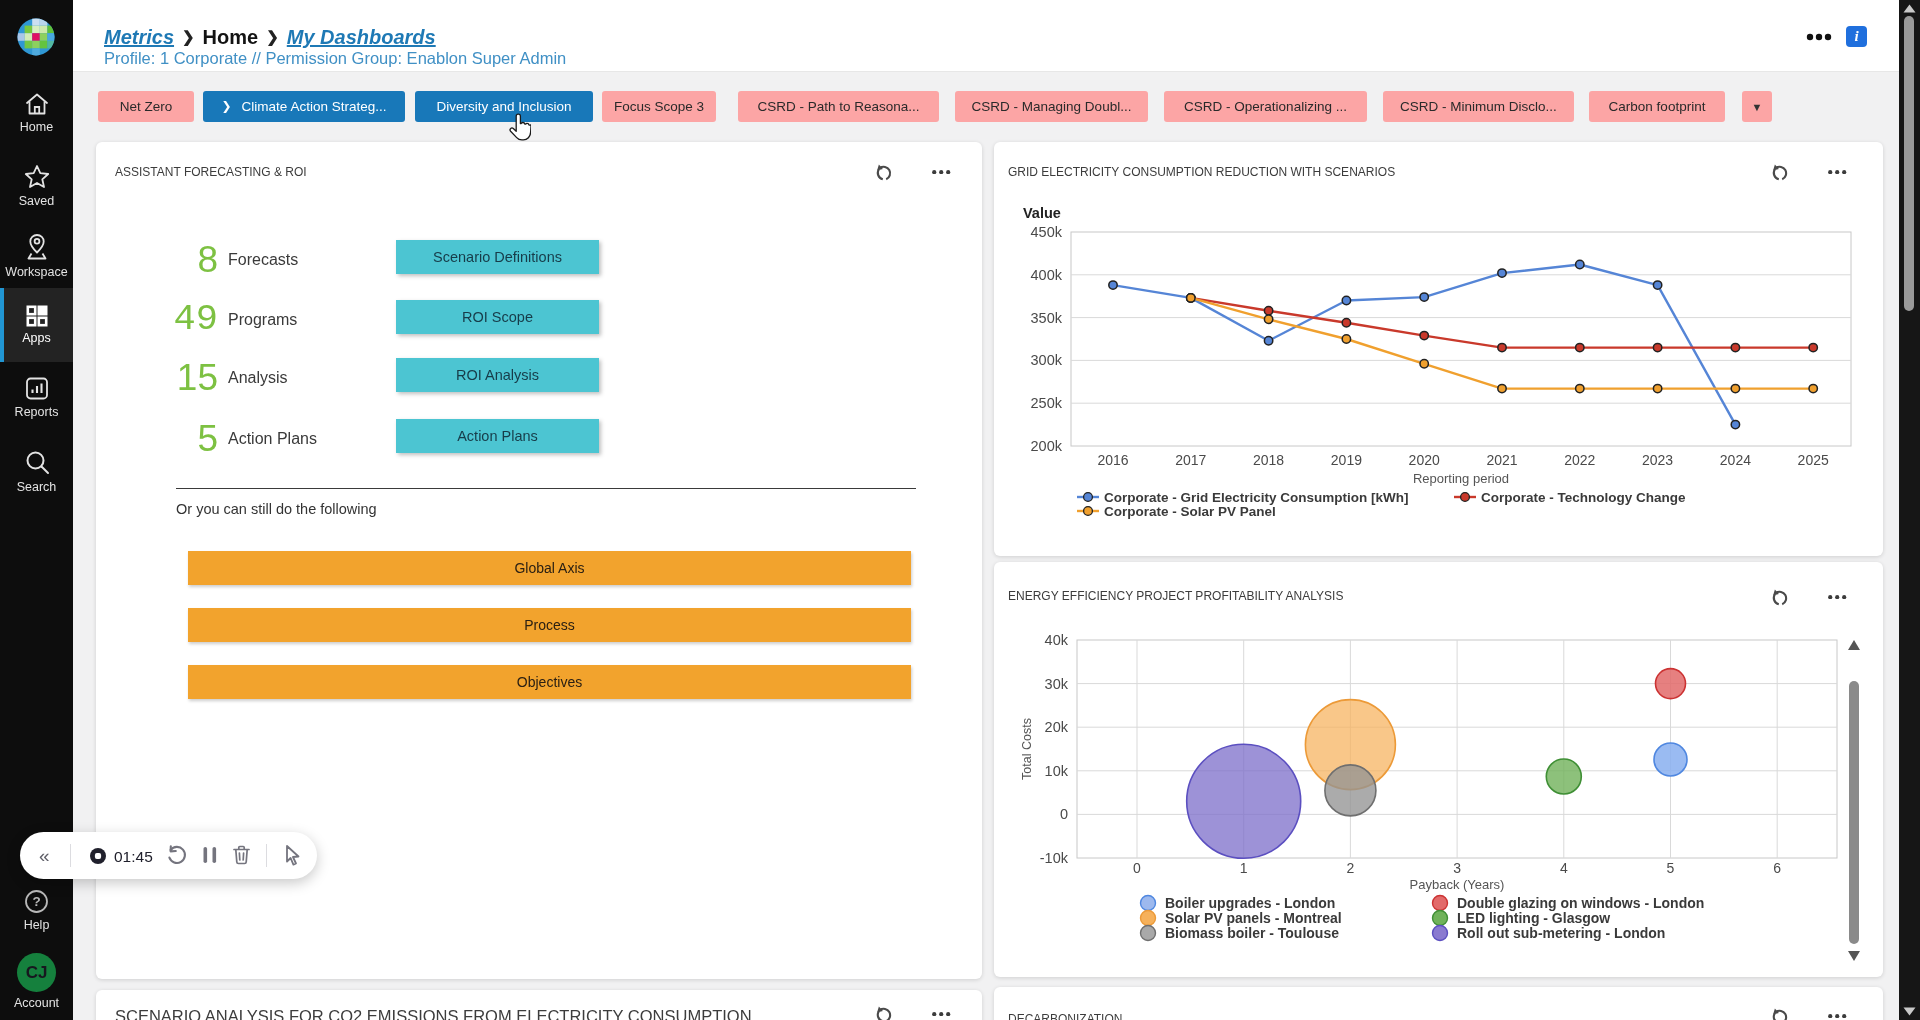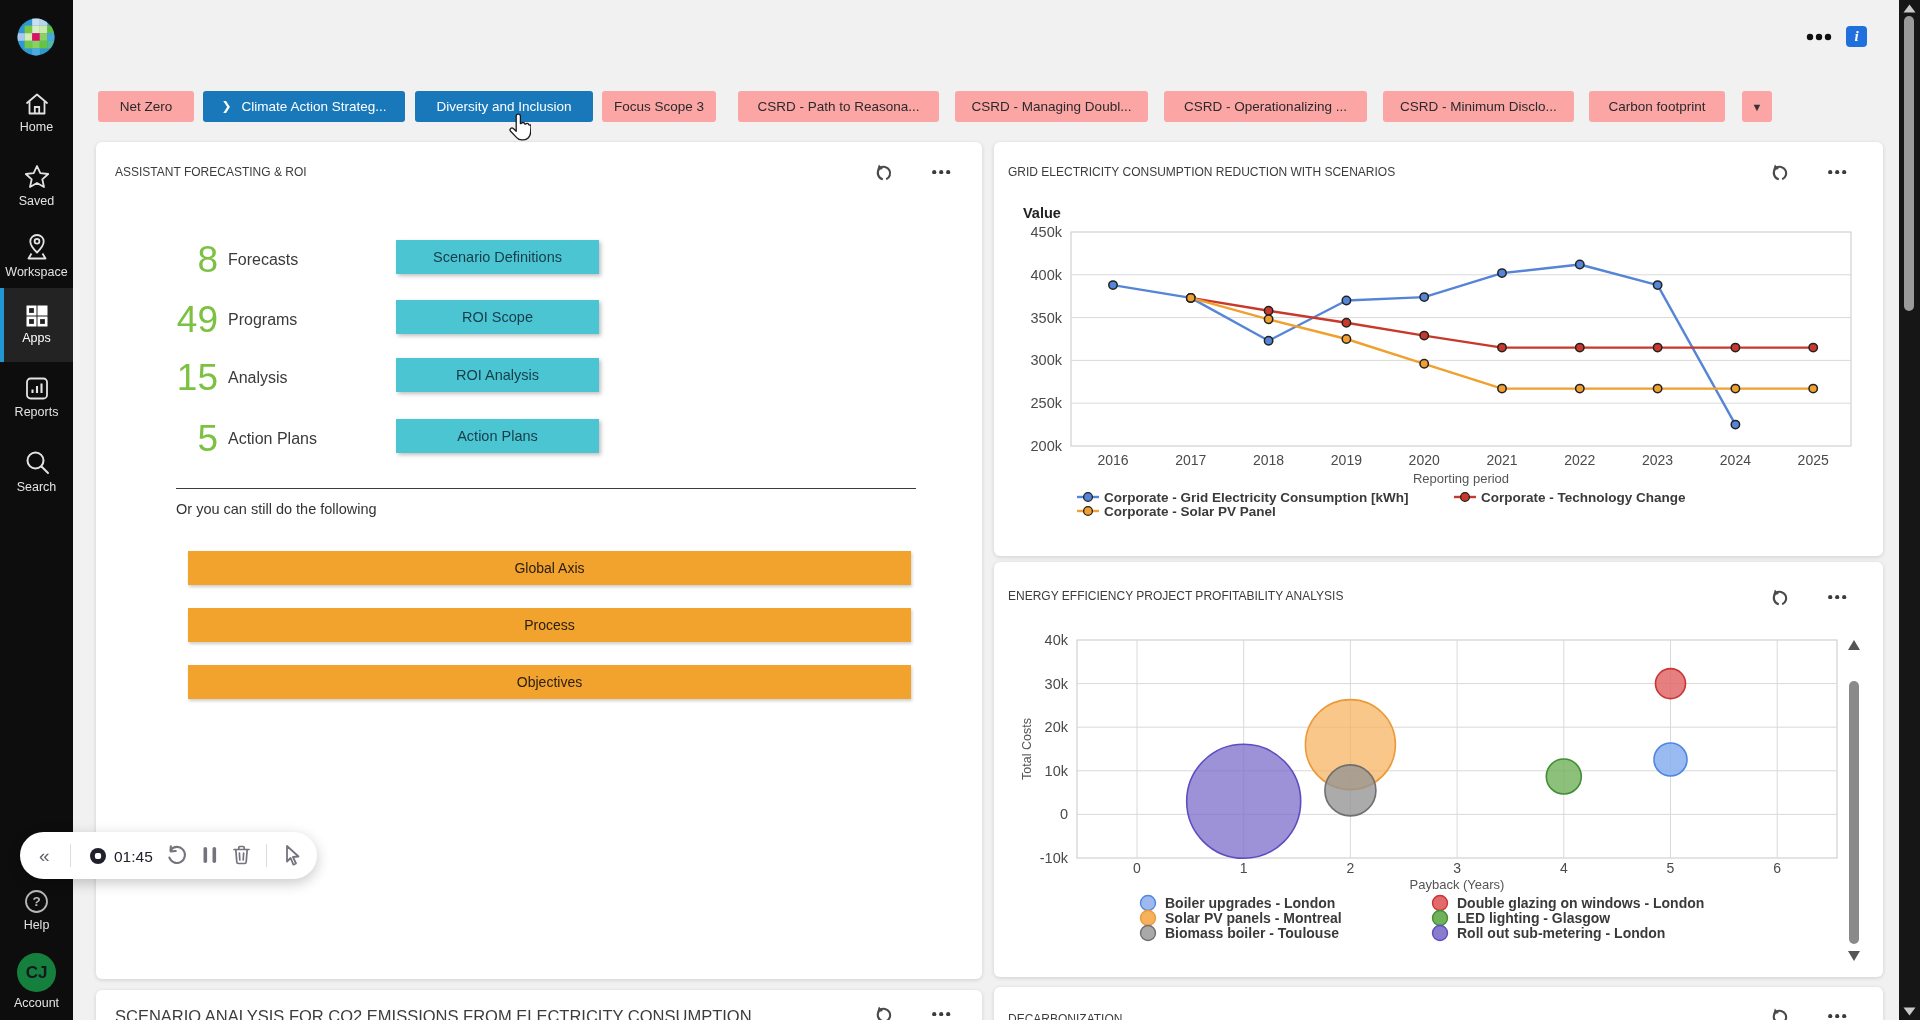--- a/index.html
+++ b/index.html
@@ -25,20 +25,24 @@
 .obtn { position:absolute; left:92px; width:723px; height:34px; background:#f2a32d; color:#2b2013; font-size:14px; text-align:center; line-height:34px; box-shadow:1px 2px 3px rgba(0,0,0,0.2); }
 .num { position:absolute; font-size:37px; line-height:37px; color:#7dc142; text-align:right; width:120px; font-weight:400; }
 .numlab { position:absolute; font-size:16px; color:#3a3a3a; }
 #vscroll { position:absolute; right:0; top:0; width:21px; height:1020px; background:#161616; z-index:40; }
 #vscroll .thumb { position:absolute; left:5px; top:16px; width:10px; height:295px; background:#9a9a9a; border-radius:5px; }
 #rectool { position:absolute; left:20px; top:832px; width:297px; height:47px; background:#fff; border-radius:24px; box-shadow:0 4px 14px rgba(0,0,0,0.22); z-index:50; }
 </style>
 </head>
 <body>
 <div id="root">
+  <div id="topbar">
+    <div class="crumb"><a>Metrics</a><span class="sep">❯</span><span class="home">Home</span><span class="sep">❯</span><a>My Dashboards</a></div>
+    <div class="profile">Profile: 1 Corporate // Permission Group: Enablon Super Admin</div>
+  </div>
   <div id="contentbg" class="abs" style="left:73px;top:72px;width:1826px;height:948px;background:#f1f1f2;"></div>
   <div id="tabs">
 <div class="tab" style="left:25px;width:96px;">Net Zero</div>
     <div class="tab blue" style="left:130px;width:202px;"><span style="font-size:12px;position:relative;top:-1px;margin-right:10px;">❯</span>Climate Action Strateg...</div>
     <div class="tab blue" style="left:342px;width:178px;">Diversity and Inclusion</div>
     <div class="tab" style="left:529px;width:114px;">Focus Scope 3</div>
     <div class="tab" style="left:665px;width:201px;">CSRD - Path to Reasona...</div>
     <div class="tab" style="left:882px;width:193px;">CSRD - Managing Doubl...</div>
     <div class="tab" style="left:1091px;width:203px;">CSRD - Operationalizing ...</div>
     <div class="tab" style="left:1310px;width:191px;">CSRD - Minimum Disclo...</div>
@@ -55,21 +59,21 @@
 <path d="M2.1 7.6 L7.9 5.9 L3.9 1.6 Z" fill="#4a4a4a"></path>
         </svg>
 <svg class="abs" style="left:836px;top:28px;" width="20" height="4.4" viewBox="0 0 20 4.4">
 <circle cx="2.2" cy="2.2" r="2.1" fill="#3c3c3c"></circle>
           <circle cx="9.2" cy="2.2" r="2.1" fill="#3c3c3c"></circle>
           <circle cx="16.2" cy="2.2" r="2.1" fill="#3c3c3c"></circle>
         </svg>
 <div class="num" style="left:2px;top:99px;">8</div>
 <div class="numlab" style="left:132px;top:109px;">Forecasts</div>
 <div class="tbtn" style="left:300px;top:98px;">Scenario Definitions</div>
-<div class="num" style="left:2px;top:159px;">49</div>
+<div class="num" style="left:2px;top:159px;font-family:Liberation Mono, monospace;">49</div>
 <div class="numlab" style="left:132px;top:169px;">Programs</div>
 <div class="tbtn" style="left:300px;top:158px;">ROI Scope</div>
 <div class="num" style="left:2px;top:217px;">15</div>
 <div class="numlab" style="left:132px;top:227px;">Analysis</div>
 <div class="tbtn" style="left:300px;top:216px;">ROI Analysis</div>
 <div class="num" style="left:2px;top:278px;">5</div>
 <div class="numlab" style="left:132px;top:288px;">Action Plans</div>
 <div class="tbtn" style="left:300px;top:277px;">Action Plans</div>
 <div class="abs" style="left:80px;top:346px;width:740px;height:0;border-top:1.6px solid #3a3a3a;"></div>
 <div class="abs" style="left:80px;top:359px;font-size:14.5px;color:#333;">Or you can still do the following</div>

